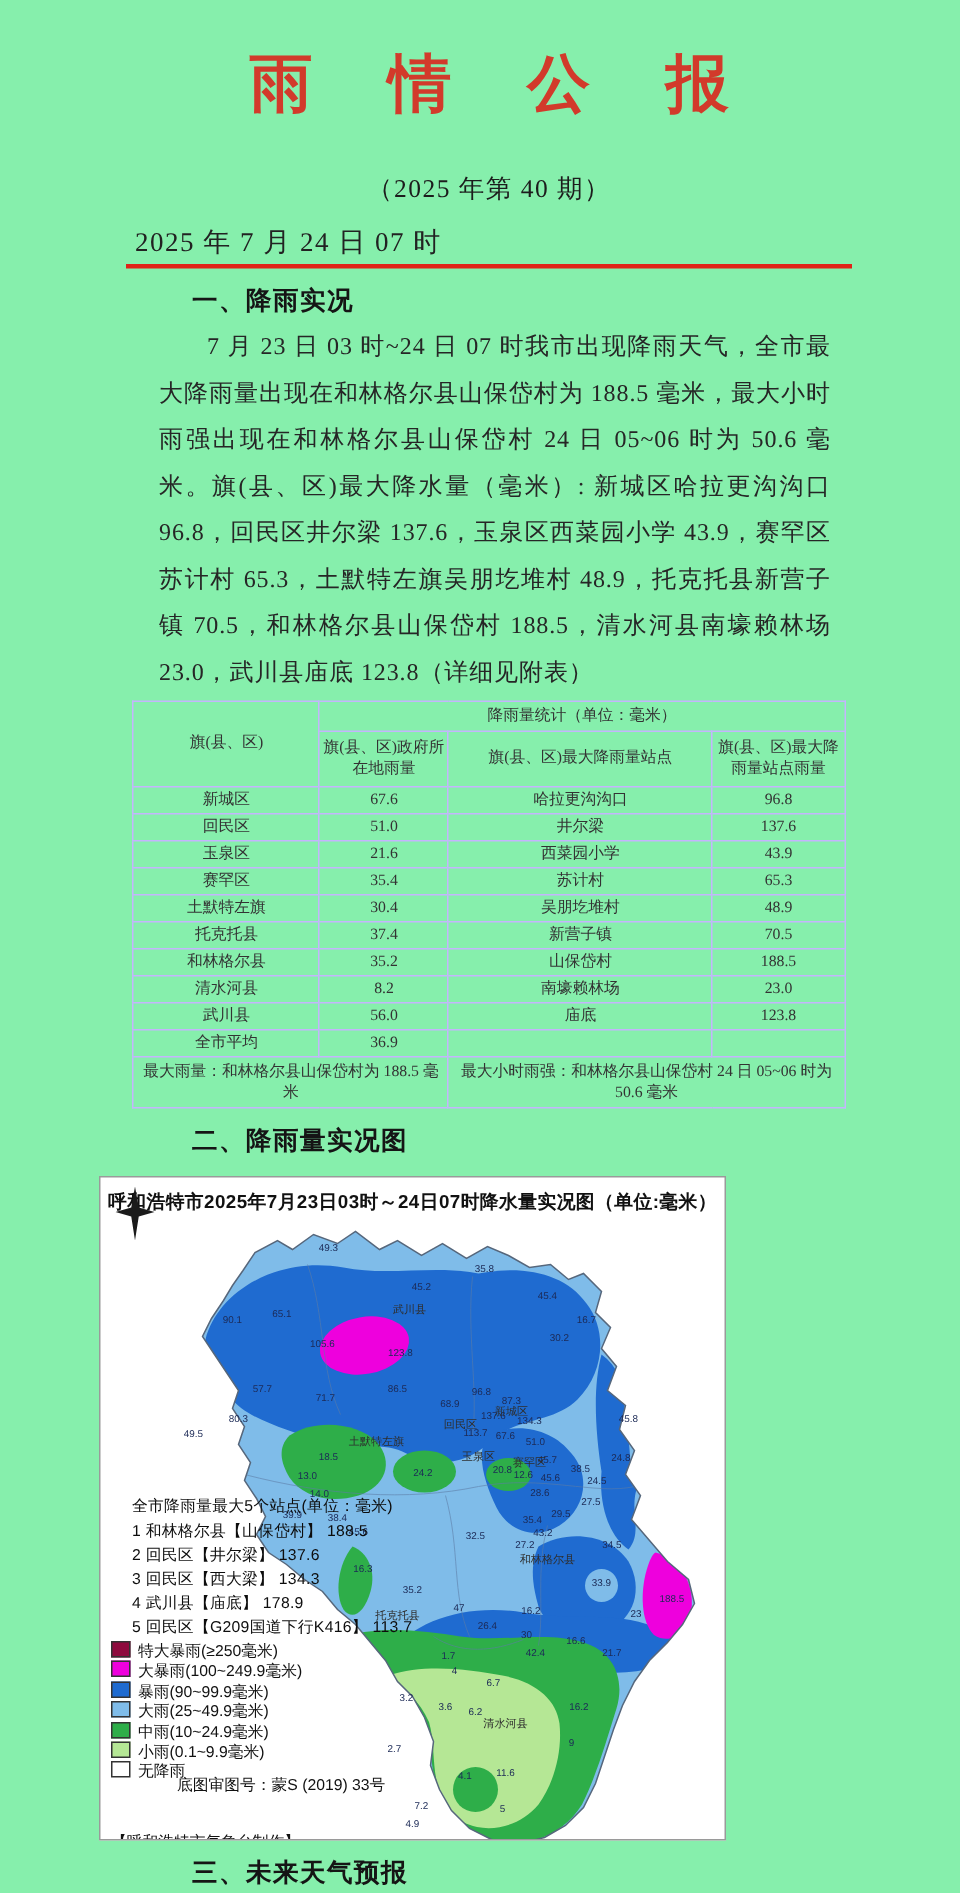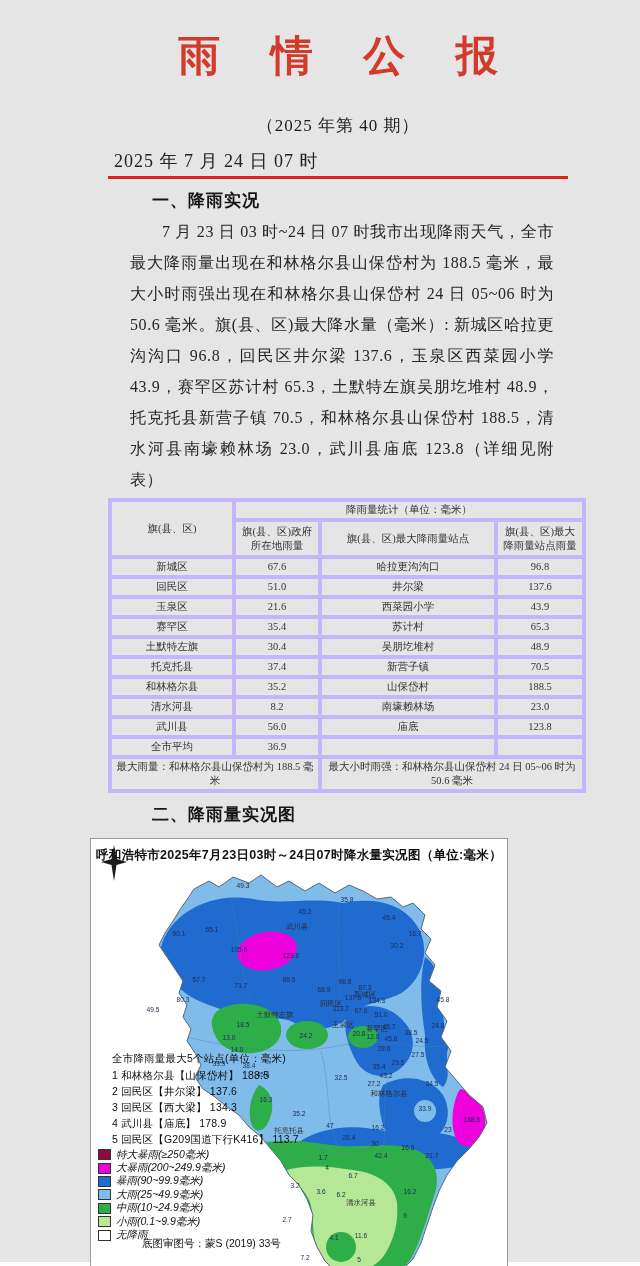--- a/index.html
+++ b/index.html
@@ -2,21 +2,21 @@
 <html><head>
 <meta charset="utf-8">
 <style>
   * { margin:0; padding:0; box-sizing:border-box; }
   html,body { background:#ffffff; }
   body {
     width:640px; height:1266px; overflow:hidden;
     font-family:"Liberation Serif","DejaVu Serif",serif;
     color:#1c1c1c;
   }
-  .page { width:640px; height:1262px; padding:20px 72px 0 108px; background:#e5e5e5; position:relative; }
+  .page { width:640px; height:1262px; padding:20px 72px 0 84px; background:#86efac; position:relative; }
 
   .doc-title {
     text-align:center; color:#d23a2b; font-weight:bold;
     font-size:42px; letter-spacing:20px; padding-left:20px;
     margin-top:8px; font-family:"Liberation Serif",serif;
   }
   .issue-line { text-align:center; font-size:17px; margin-top:30px; letter-spacing:1px; }
   .agency-row {
     display:flex; justify-content:space-between; align-items:flex-end;
     margin-top:12px; padding:0 16px 0 6px;
@@ -34,21 +34,21 @@
     font-size:16px; line-height:31px; text-align:justify;
     text-indent:2em; margin:4px 14px 0 22px; letter-spacing:0.6px; color:#262626;
   }
 
   .tbl-title { text-align:center; font-weight:bold; font-size:14px; margin-top:6px; letter-spacing:0.5px; }
   table.rain {
     border-collapse:collapse; margin:3px auto 0 auto; width:474px;
     font-size:10.5px; color:#333; table-layout:fixed;
   }
   table.rain td, table.rain th {
-    border:4px solid #c4b5fd; text-align:center; vertical-align:middle;
+    border:1px solid #c4b5fd; text-align:center; vertical-align:middle;
     font-weight:normal; padding:1px 2px; line-height:14px;
   }
   .c1{width:124px}.c2{width:86px}.c3{width:176px}.c4{width:88px}
   tr.data-row td { height:18px; }
   tr.hdr-group td { height:20px; }
   tr.hdr-cols td { height:37px; }
   tr.foot-row td { height:34px; }
 
   .map-wrap { margin-top:12px; margin-left:-18px; }
   .map-box {
@@ -61,21 +61,21 @@
     font-size:12.5px; font-weight:bold; color:#111; z-index:5; letter-spacing:0.3px;
   }
   .map-svg { position:absolute; left:0; top:0; z-index:1; }
   .compass { position:absolute; left:8px; top:4px; z-index:6; }
   .top5 {
     position:absolute; left:21px; top:211px; z-index:5;
     font-size:10.5px; color:#0d0d0d; line-height:16px; letter-spacing:0.2px;
   }
   .top5 .t5-title { margin-bottom:1px; }
   .legend { position:absolute; left:7px; top:309px; z-index:5; font-size:10.5px; color:#111; }
-  .legend-item { display:flex; align-items:center; height:13.4px;font-style:italic; }
+  .legend-item { display:flex; height:13.4px; }
   .legend-swatch { width:13px; height:11px; border:1px solid #333; margin-right:5px; flex:0 0 auto; }
   .map-note { position:absolute; left:7px; top:398px; z-index:5; font-size:10.5px; color:#111;margin-left:44px; }
   .map-credit { position:absolute; left:7px; top:436px; z-index:5; font-size:10.5px; color:#111; }
 
   .st-label { font-size:6.6px; fill:#1c2a56; font-family:"Liberation Sans","DejaVu Sans",sans-serif; }
   .dist-label { font-size:7.4px; fill:#2e2e2e; font-family:"Liberation Sans","DejaVu Sans",sans-serif; }
 </style>
 </head>
 <body>
 
@@ -328,21 +328,21 @@
           </div>
       </div>
 
       <div class="legend" id="legend">
           <div class="legend-item">
             <span class="legend-swatch" style="background: rgb(142, 11, 62);"></span>
             <span>特大暴雨(≥250毫米)</span>
           </div>
           <div class="legend-item">
             <span class="legend-swatch" style="background: rgb(238, 0, 221);"></span>
-            <span>大暴雨(200~249.9毫米)</span>
+            <span>大暴雨(100~249.9毫米)</span>
           </div>
           <div class="legend-item">
             <span class="legend-swatch" style="background: rgb(31, 107, 208);"></span>
             <span>暴雨(90~99.9毫米)</span>
           </div>
           <div class="legend-item">
             <span class="legend-swatch" style="background: rgb(127, 188, 233);"></span>
             <span>大雨(25~49.9毫米)</span>
           </div>
           <div class="legend-item">

